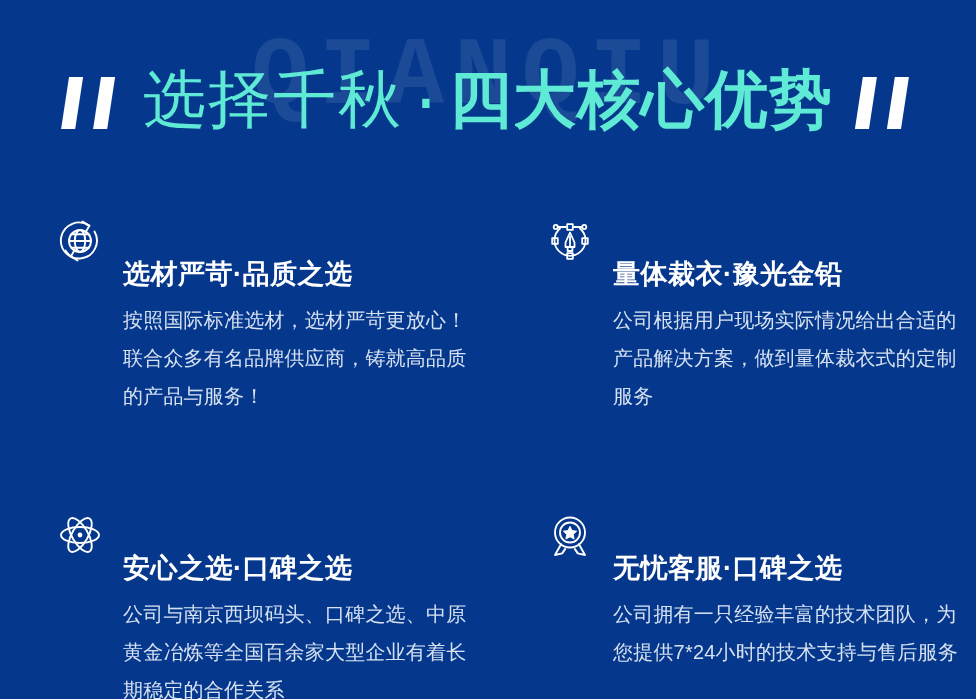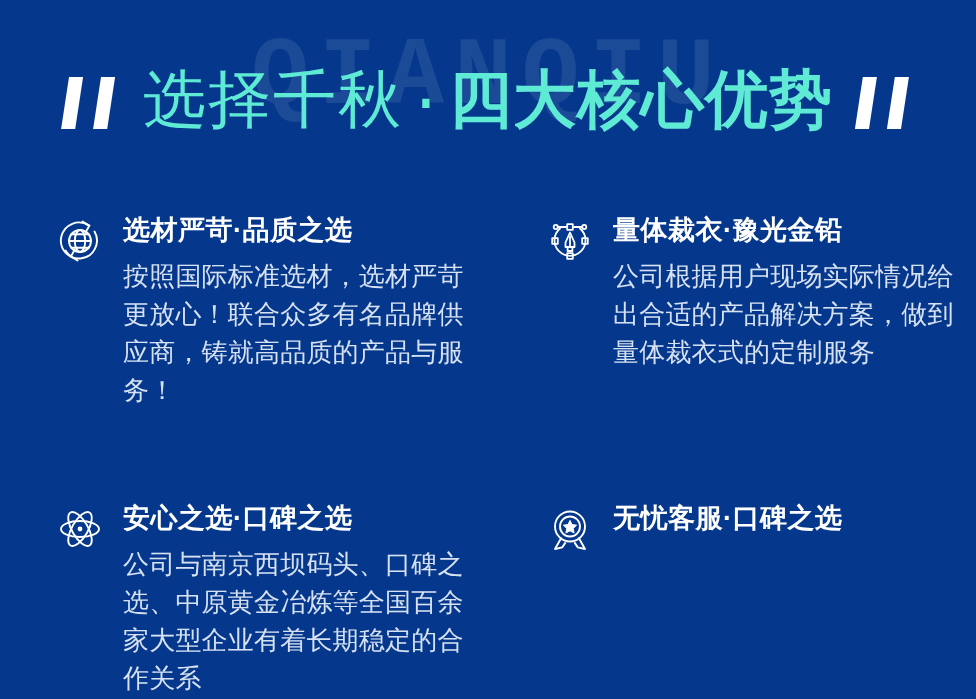--- a/index.html
+++ b/index.html
@@ -123,32 +123,33 @@
     margin-top: 4px;
   }
   .feature-icon svg {
     display: block;
     width: 48px;
     height: 48px;
   }
   .feature-body {
     padding-left: 19px;
     flex: 1 1 auto;
+    margin-top: 44px;
   }
   .feature-title {
     font-size: 27px;
     font-weight: 700;
     color: #ffffff;
     line-height: 34px;
     letter-spacing: 0.5px;
     white-space: nowrap;
     margin: 0 0 10px 0;
   }
   .feature-desc {
-    font-size: 26px;
+    font-size: 20px;
     line-height: 38px;
     color: #d6e1f2;
     margin: 0;
     max-width: 360px;
     letter-spacing: 0.2px;
   }
   .row-1 { padding-top: 28px; }
   .row-2 { padding-top: 92px; }
 </style>
 </head>
@@ -248,18 +249,19 @@
         <svg viewBox="0 0 48 48" fill="none" stroke="#ffffff" stroke-width="1.9" stroke-linejoin="round">
           <path d="M15.5 32.5 L9 44 L16.2 42.4 L19.6 37.4"></path>
           <path d="M32.5 32.5 L39 44 L31.8 42.4 L28.4 37.4"></path>
           <circle cx="24" cy="21.5" r="15"></circle>
           <circle cx="24" cy="21.5" r="10"></circle>
           <path d="M24 15.4 L26 19.6 L30.6 20.2 L27.2 23.4 L28.1 28 L24 25.8 L19.9 28 L20.8 23.4 L17.4 20.2 L22 19.6 Z" fill="#ffffff" stroke="#ffffff" stroke-width="1"></path>
         </svg>
       </div>
       <div class="feature-body">
         <h3 class="feature-title">无忧客服·口碑之选</h3>
+        <p class="feature-desc">公司拥有一只经验丰富的技术团队，为您提供7*24小时的技术支持与售后服务</p>
       </div>
     </div>
 
   </div>
 
 </div>
 
 </body></html>

